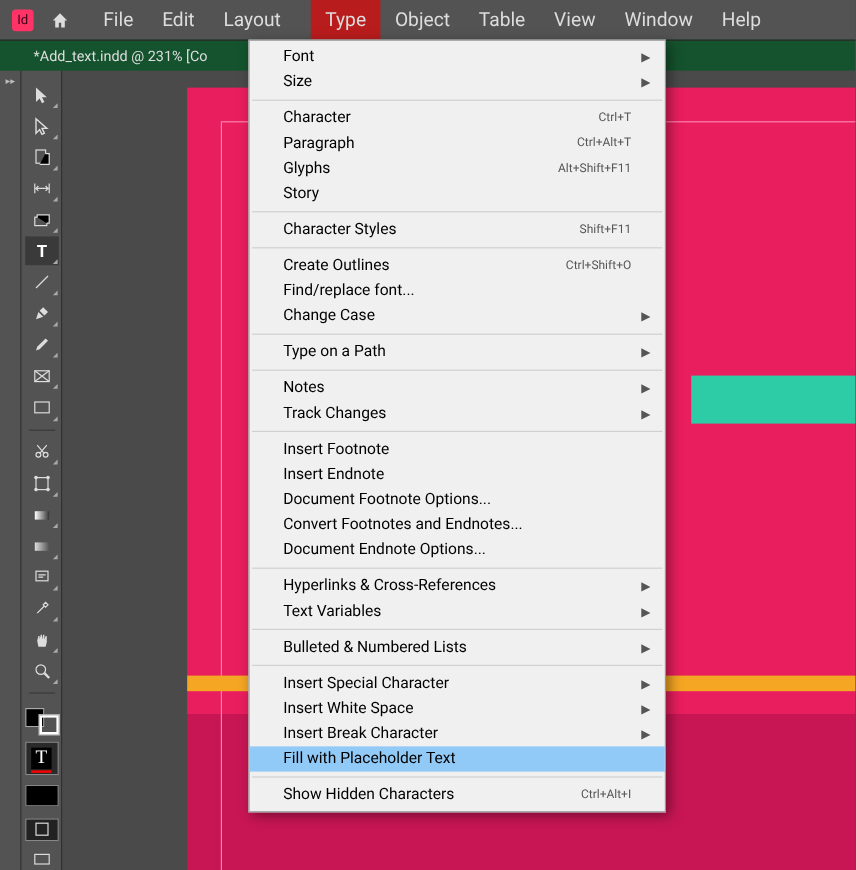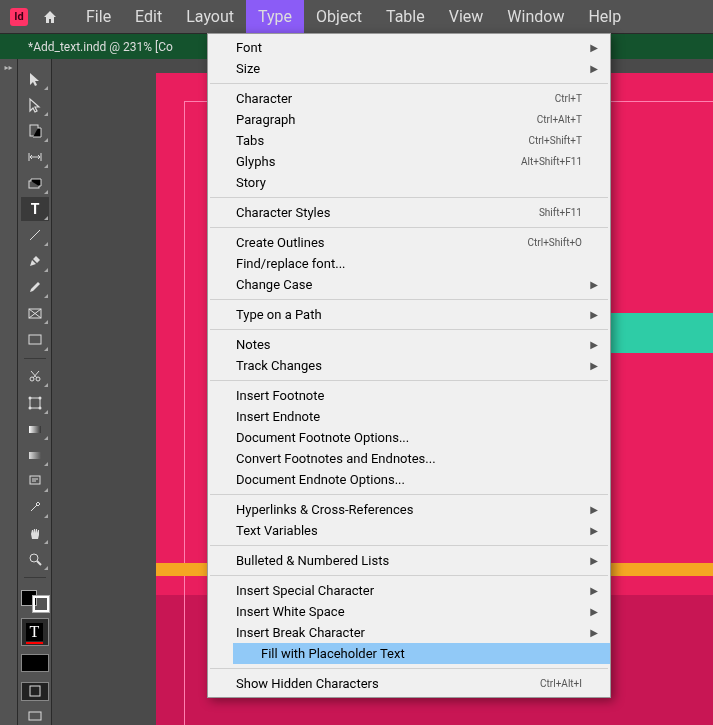--- a/index.html
+++ b/index.html
@@ -25,38 +25,39 @@
     }
     .app-icon {
       width: 18px;
       height: 18px;
       background: #ff3366;
       border-radius: 3px;
       display: flex;
       align-items: center;
       justify-content: center;
       font-size: 11px;
-      font-weight: bold;
+      font-weight: normal;
       color: #3d0016;
       margin-right: 10px;
     }
     .home-icon {
       color: #ddd;
       margin-right: 12px;
       display: flex;
       align-items: center;
     }
     .menu-item {
       color: #ddd;
       font-size: 16px;
       padding: 7px 12px;
       cursor: pointer;
     }
     .menu-item.active {
-      background: #8b5cf6;
+      background: #b91c1c;
+      margin-left: 13px;
     }
     .doc-tab-bar {
       background: #14532d;
       height: 26px;
       display: flex;
       align-items: center;
       padding-left: 20px;
       border-top: 1px solid #2a2a2a;
     }
     .doc-tab {
@@ -188,40 +189,39 @@
     }
     .canvas-orange {
       position:absolute;
       top:490px;left:0;right:0;height:13px;background:#f5a623;
       width: 900px;
     }
     .dropdown {
       position: absolute;
       top: 33px;
       left: 207px;
-      width: 404px;
+      width: 348px;
       background: #f0f0f0;
       border: 1px solid #999;
       box-shadow: 3px 3px 10px rgba(0,0,0,0.4);
       padding: 3px 0;
       z-index: 100;
     }
     .dd-item {
       display: flex;
       justify-content: space-between;
       align-items: center;
       padding: 3px 28px 3px 28px;
       font-size: 13px;
       color: #000;
       cursor: pointer;
       position: relative;
     }
     .dd-item.highlighted {
       background: #91c9f7;
-      margin-left: 25px;
     }
     .dd-item .arrow {
       position: absolute;
       right: 12px;
       font-size: 10px;
       color: #555;
     }
     .dd-item .shortcut {
       color: #555;
       font-size: 10px;
@@ -446,24 +446,20 @@
     <div class="dd-sep"></div>
     <div class="dd-item">
       <span>Character</span>
       <span class="shortcut">Ctrl+T</span>
     </div>
     <div class="dd-item">
       <span>Paragraph</span>
       <span class="shortcut">Ctrl+Alt+T</span>
     </div>
     <div class="dd-item">
-      <span>Tabs</span>
-      <span class="shortcut">Ctrl+Shift+T</span>
-    </div>
-    <div class="dd-item">
       <span>Glyphs</span>
       <span class="shortcut">Alt+Shift+F11</span>
     </div>
     <div class="dd-item">
       <span>Story</span>
     </div>
     <div class="dd-sep"></div>
     <div class="dd-item">
       <span>Character Styles</span>
       <span class="shortcut">Shift+F11</span>

